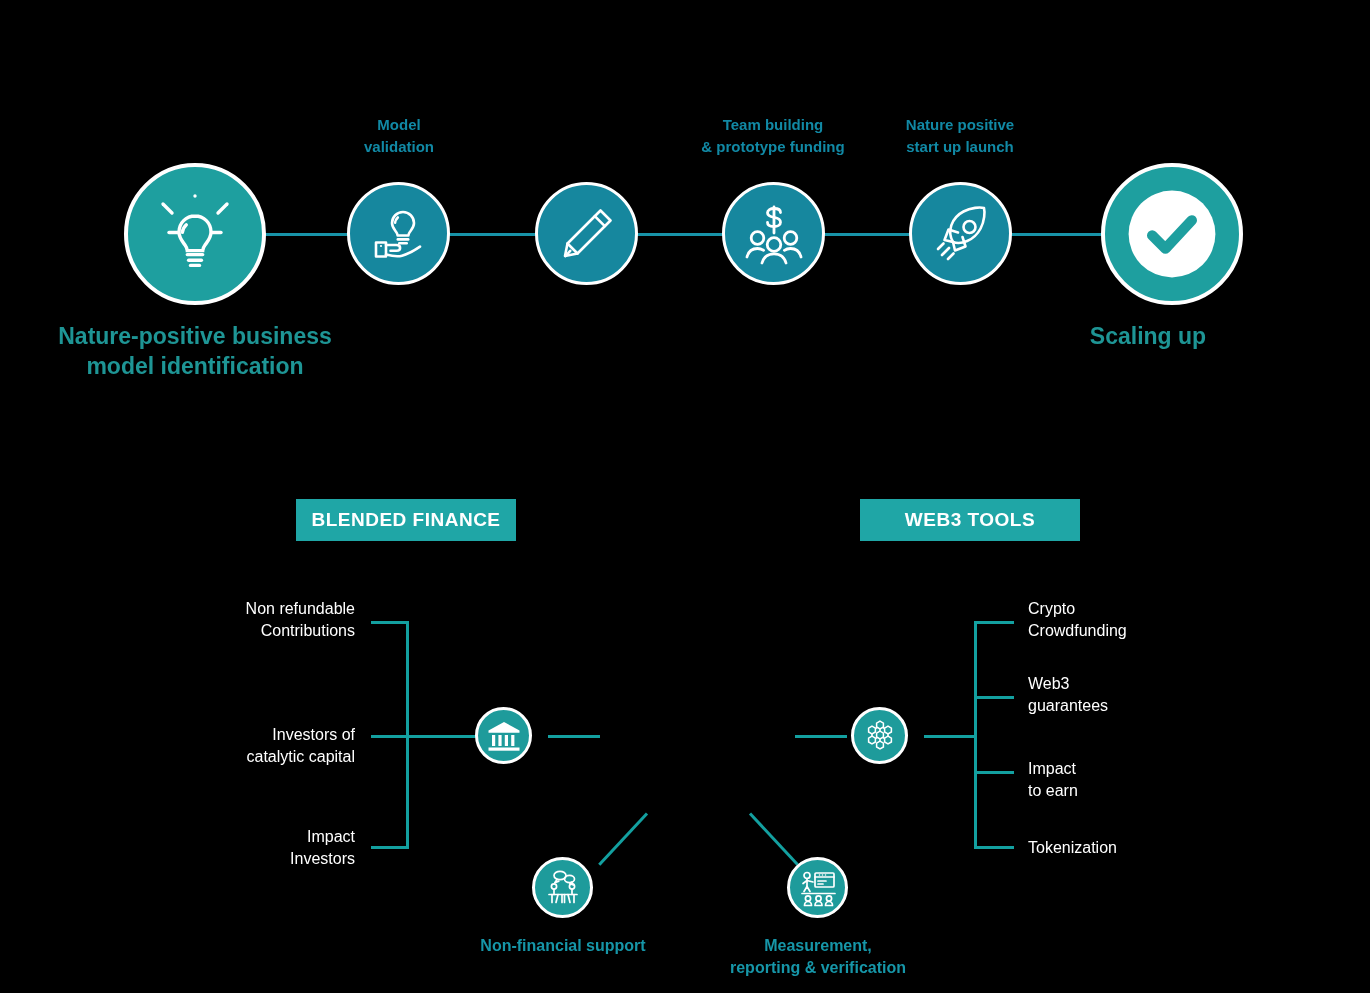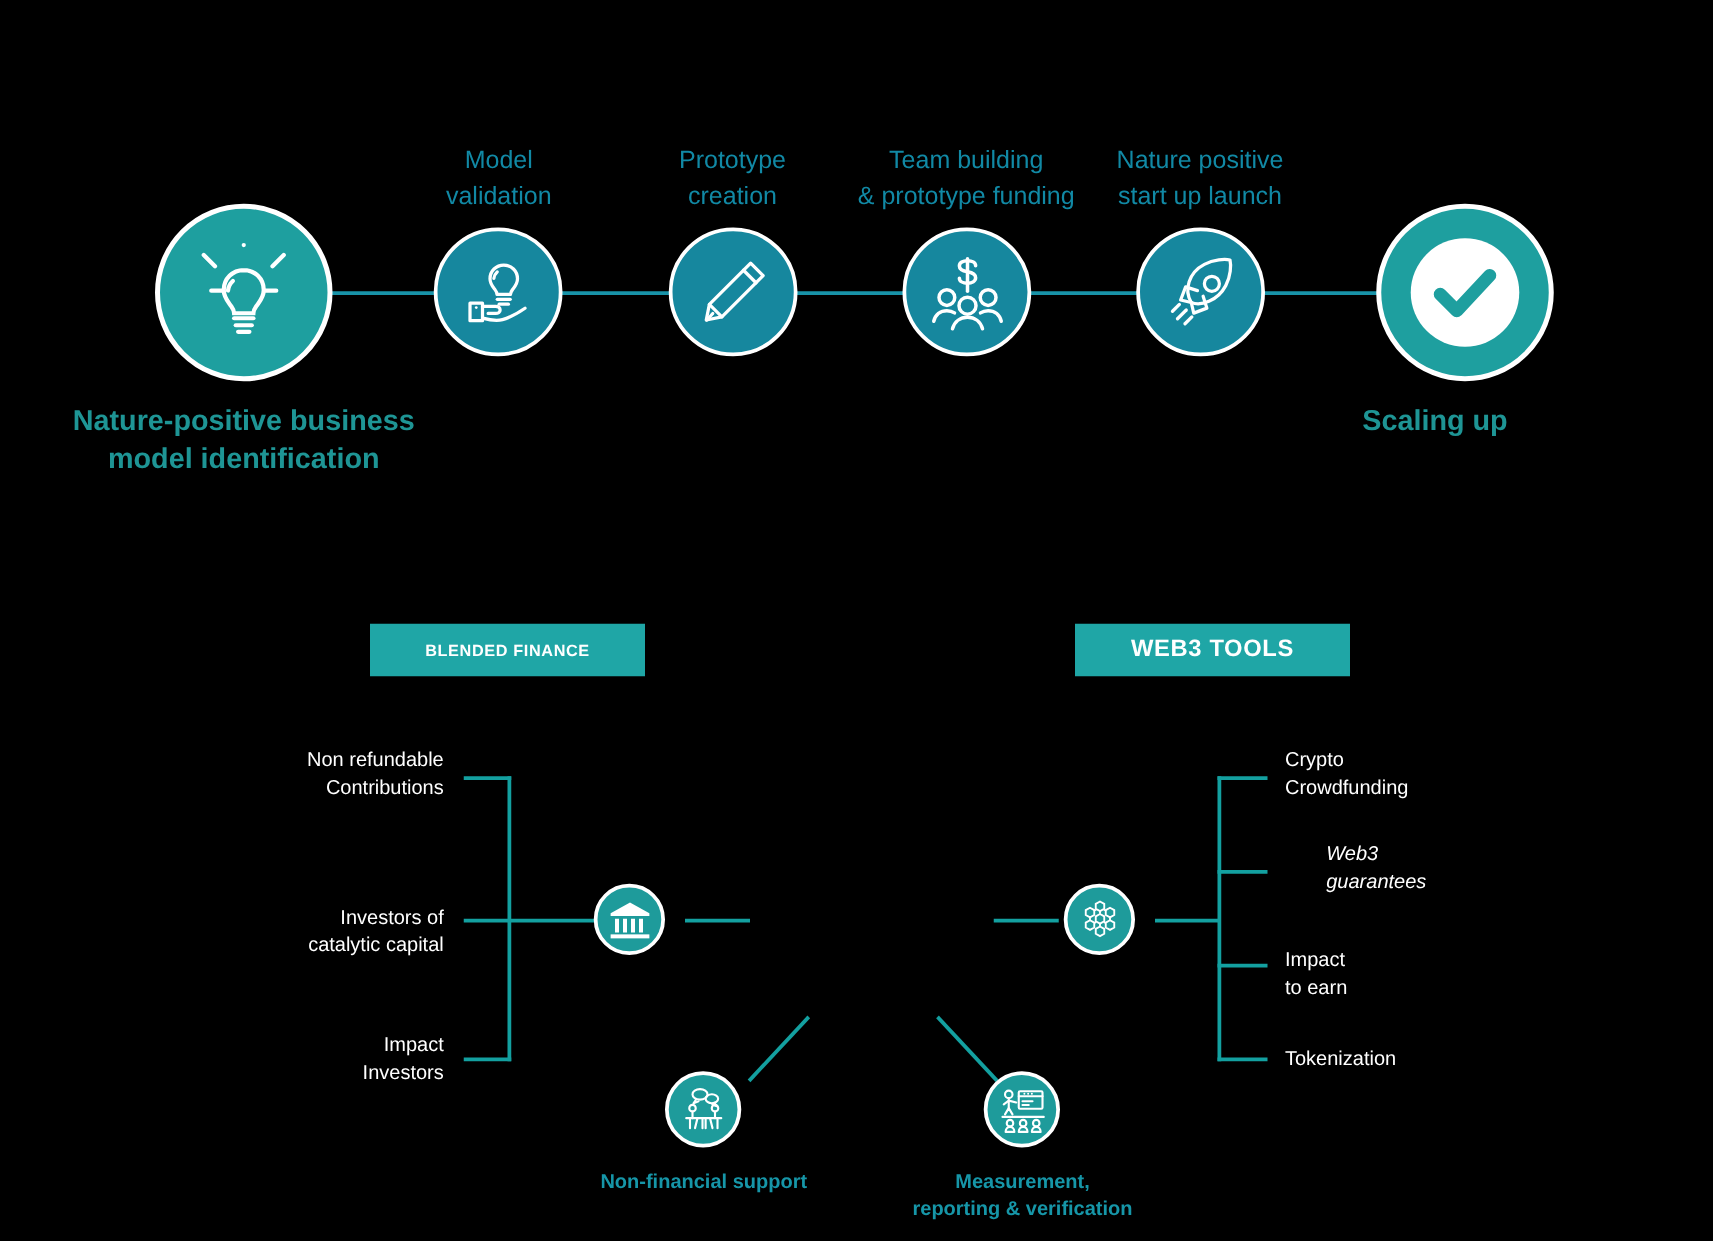--- a/index.html
+++ b/index.html
@@ -16,38 +16,38 @@
   .badge{
     position:absolute;
     background:#1FA6A6;
     color:#fff;
     font-weight:700;
     letter-spacing:.5px;
     display:flex;align-items:center;justify-content:center;
     white-space:nowrap;
   }
   #badge-venture{left:566px;top:16px;width:220px;height:44px;font-size:21px;}
-  #badge-blended{left:296px;top:499px;width:220px;height:42px;font-size:13px;}
+  #badge-blended{left:296px;top:499px;width:220px;height:42px;font-size:19px;}
   #badge-web3{left:860px;top:499px;width:220px;height:42px;font-size:19px;}
 
   
   .vline{position:absolute;height:3px;background:#1893A8;}
 
   .circ{
     position:absolute;border-radius:50%;
     background:#16879E;
     display:flex;align-items:center;justify-content:center;
     box-sizing:border-box;
   }
   .circ.lg{background:#1E9F9F;}
   .circ svg{display:block;}
 
   .steplabel{
     position:absolute;text-align:center;color:#1189A5;
-    font-size:20px;line-height:1.45;font-weight:400;white-space:nowrap;
+    font-size:15px;line-height:1.45;font-weight:700;white-space:nowrap;
   }
   .bigtitle{
     position:absolute;text-align:center;color:#1E9595;
     font-size:23px;line-height:1.3;font-weight:700;white-space:nowrap;
   }
 
   
   .wlabel{
     position:absolute;color:#fff;font-size:16px;line-height:1.35;
     font-weight:400;white-space:nowrap;
@@ -120,24 +120,20 @@
         <path d="M33.3 42.3h7.4"></path>
         <path d="M31.8 16.5c-1.5 1.4-2.5 3.2-2.7 5.2"></path>
         <path d="M10 41.5h10v14H10z"></path>
         <path d="M20 44c3 0 7.5 0 10.5 0 2.2 0 3.6 1.3 3.6 2.9 0 1.6-1.4 2.8-3.6 2.8h-6"></path>
         <path d="M20 53.5c6 1.6 11.5 2.4 16 1.2 5.5-1.5 12-5 18-9.1"></path>
         <circle cx="15" cy="45" r="1.1" fill="#fff" stroke="none"></circle>
       </g>
     </svg>
   </div>
 
-  <div class="steplabel" style="left:486px;top:114px;width:200px;">
-    <span>Prototype</span><br>
-    <span>creation</span>
-  </div>
   <div class="circ" style="left:535px;top:182px;width:103px;height:103px;border:3px solid #fff;">
     <svg width="64" height="64" viewBox="0 0 64 64">
       <g stroke="#fff" stroke-width="2.6" fill="none" stroke-linejoin="round" stroke-linecap="round">
         <path d="M45.5 8.5l10 10-33 33-12.5 2.5L12.5 41.5z"></path>
         <path d="M39.8 14.2l10 10"></path>
         <path d="M12.5 41.5l10 10"></path>
         <path d="M15.2 48.8l-4.7 5.2"></path>
       </g>
     </svg>
   </div>
@@ -249,21 +245,21 @@
   <div class="conn v" style="left:974px;top:621px;height:228px;"></div>
   <div class="conn h" style="left:974px;top:621px;width:40px;"></div>
   <div class="conn h" style="left:974px;top:696px;width:40px;"></div>
   <div class="conn h" style="left:974px;top:771px;width:40px;"></div>
   <div class="conn h" style="left:974px;top:846px;width:40px;"></div>
 
   <div class="wlabel l" style="left:1028px;top:598px;width:260px;">
     <span>Crypto</span><br>
     <span>Crowdfunding</span>
   </div>
-  <div class="wlabel l" style="left:1061px;top:673px;width:260px;font-style:italic;">
+  <div class="wlabel l" style="left:1028px;top:673px;width:260px;">
     <span>Web3</span><br>
     <span>guarantees</span>
   </div>
   <div class="wlabel l" style="left:1028px;top:758px;width:260px;">
     <span>Impact</span><br>
     <span>to earn</span>
   </div>
   <div class="wlabel l" style="left:1028px;top:837px;width:260px;">
     <span>Tokenization</span>
   </div>

